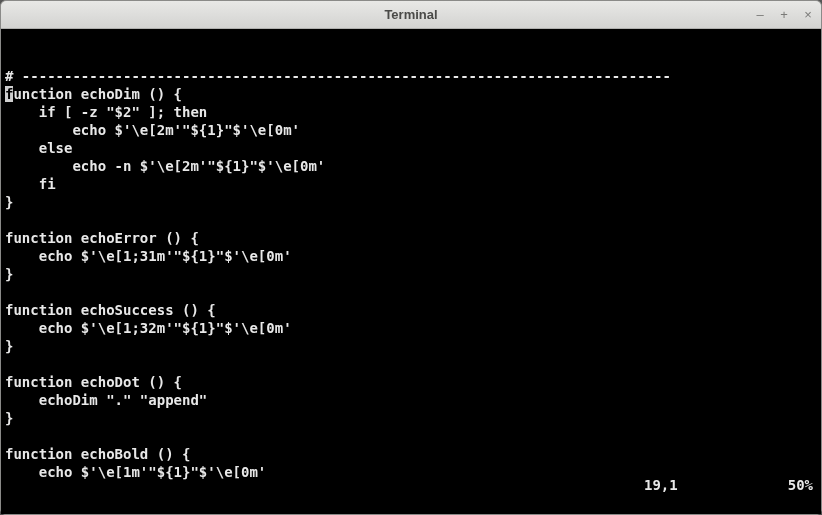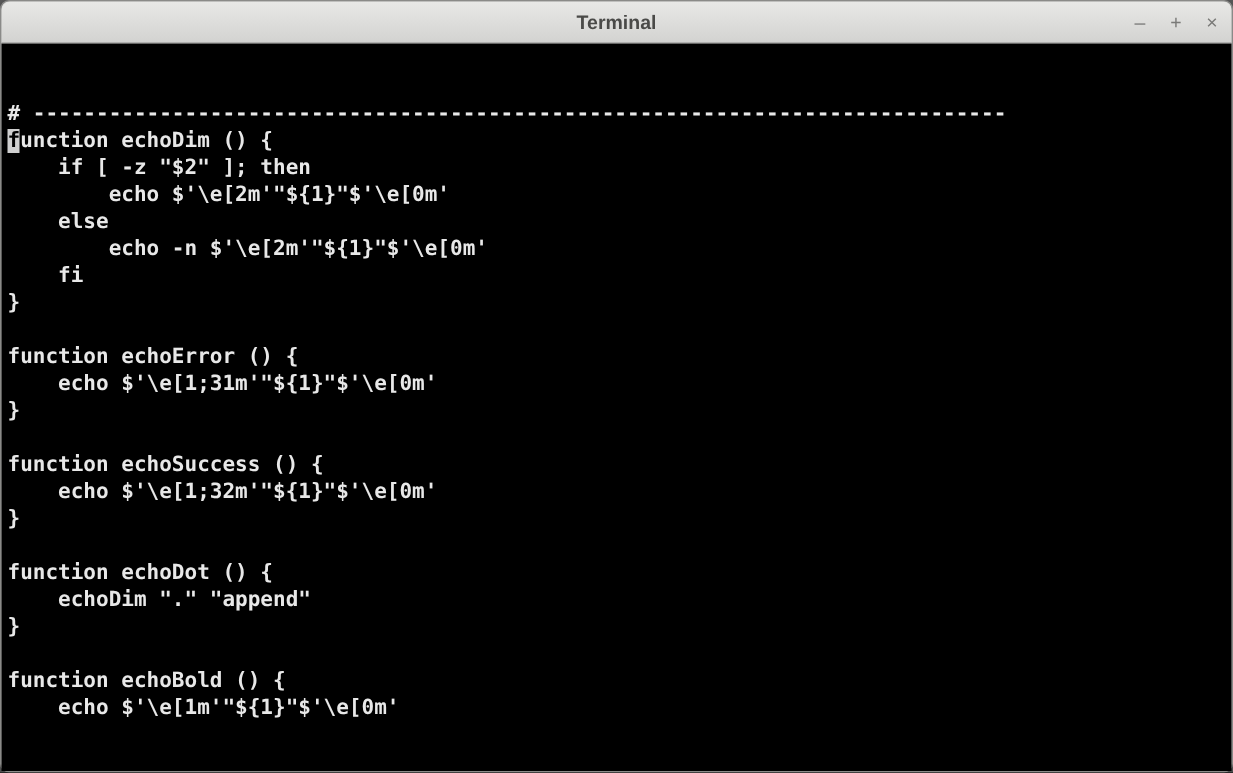--- a/index.html
+++ b/index.html
@@ -96,14 +96,17 @@
   <div class="titlebar">
     <span class="titlebar-title">Terminal</span>
     <div class="window-controls">
       <span class="win-btn">–</span>
       <span class="win-btn">+</span>
       <span class="win-btn">×</span>
     </div>
   </div>
   <div class="terminal-body">
     <div class="terminal-content" id="term-content"><div># -----------------------------------------------------------------------------</div><div><span class="cursor-char">f</span>unction echoDim () {</div><div>    if [ -z "$2" ]; then</div><div>        echo $'\e[2m'"${1}"$'\e[0m'</div><div>    else</div><div>        echo -n $'\e[2m'"${1}"$'\e[0m'</div><div>    fi</div><div>}</div><div> </div><div>function echoError () {</div><div>    echo $'\e[1;31m'"${1}"$'\e[0m'</div><div>}</div><div> </div><div>function echoSuccess () {</div><div>    echo $'\e[1;32m'"${1}"$'\e[0m'</div><div>}</div><div> </div><div>function echoDot () {</div><div>    echoDim "." "append"</div><div>}</div><div> </div><div>function echoBold () {</div><div>    echo $'\e[1m'"${1}"$'\e[0m'</div></div>
+    <div class="status-line">
+      <span class="status-pos">19,1</span><span class="status-pct">50%</span>
+    </div>
   </div>
 </div>
 
 </body></html>

